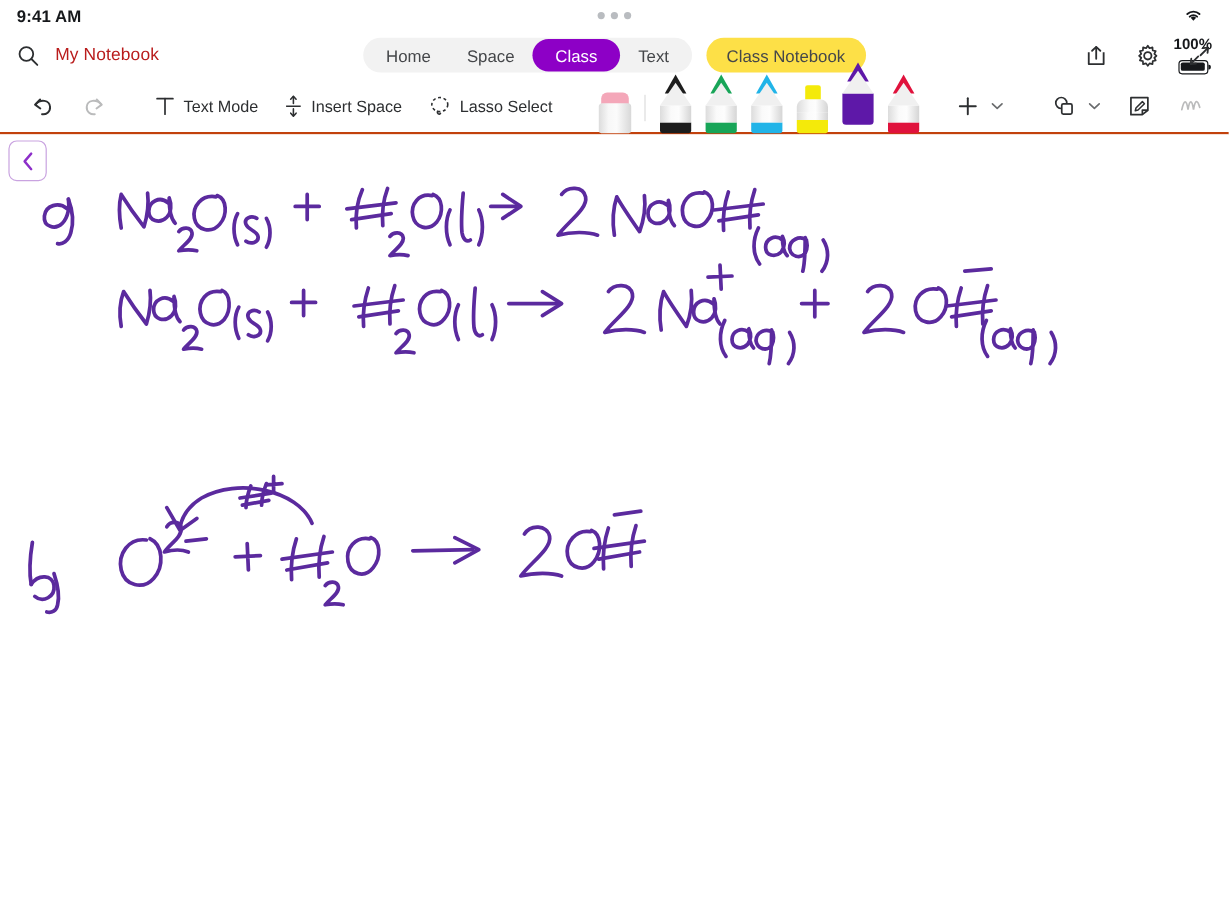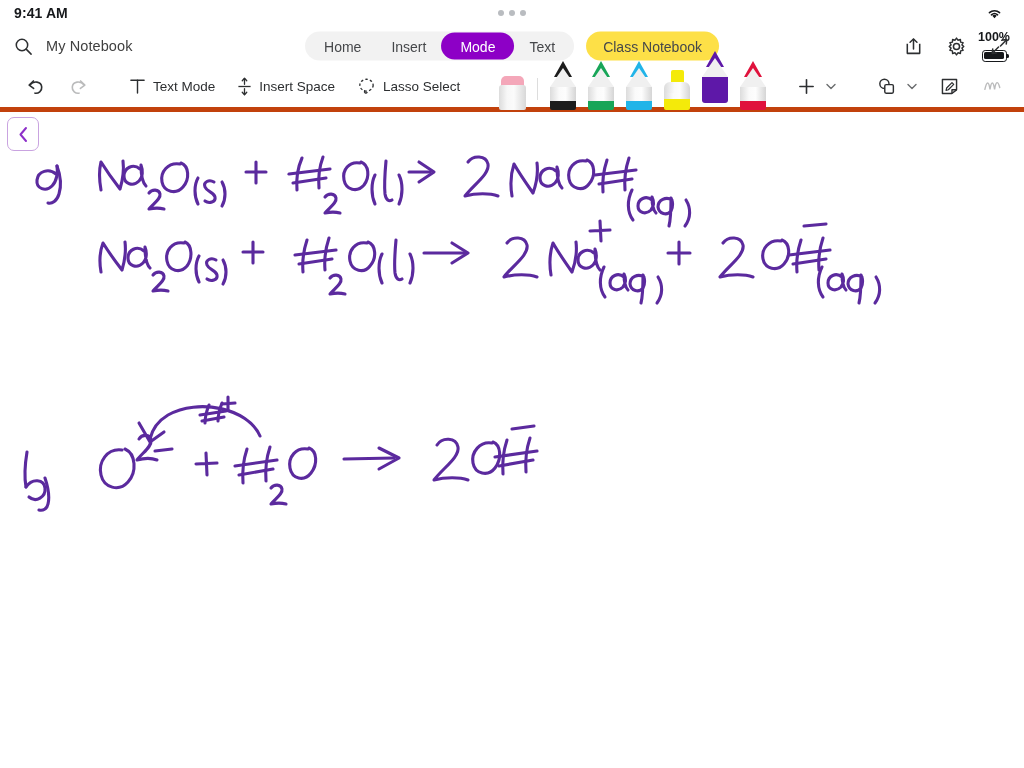--- a/index.html
+++ b/index.html
@@ -67,21 +67,21 @@
   
   .nav-bar {
     height: 40px;
     display: flex;
     align-items: center;
     padding: 0 14px;
     position: relative;
   }
   .nav-left { display: flex; align-items: center; gap: 13px; }
   .notebook-title {
-    font-size: 14.5px; color: #404040; letter-spacing: 0.1px;
+    font-size: 14.5px; color: #b91c1c; letter-spacing: 0.1px;
   }
   .tabs-wrap {
     position: absolute;
     left: 50%; top: 50%;
     transform: translate(-50%, -50%);
     display: flex; align-items: center; gap: 12px;
   }
   .tab-group {
     background: #f2f2f2;
     border-radius: 17px;
@@ -111,21 +111,21 @@
     display: flex; align-items: center; gap: 22px;
   }
   .nav-icon { cursor: pointer; display: flex; align-items: center; justify-content: center; }
 
   
   .toolbar {
     height: 46px;
     display: flex;
     align-items: center;
     padding: 0 14px;
-    border-bottom: 5px solid #c2410c;
+    border-bottom: 2px solid #c2410c;
   }
   .tb-btn {
     display: flex; align-items: center; gap: 7px;
     padding: 0 11px; height: 34px; cursor: pointer;
     border-radius: 5px;
   }
   .tb-btn.disabled { opacity: 0.32; cursor: default; }
   .tb-label { font-size: 13.5px; color: #2d2f31; white-space: nowrap; }
   .tb-sep {
     width: 1px; height: 22px; background: #dddddd; margin: 0 9px;
@@ -270,22 +270,22 @@
         <circle cx="8.4" cy="8.4" r="6" stroke="#2d2f31" stroke-width="1.6" fill="none"></circle>
         <line x1="12.8" y1="12.8" x2="18" y2="18" stroke="#2d2f31" stroke-width="1.6" stroke-linecap="round"></line>
       </svg>
     </span>
     <span class="notebook-title">My Notebook</span>
   </div>
 
   <div class="tabs-wrap">
     <div class="tab-group">
       <div class="tab">Home</div>
-      <div class="tab">Insert</div>
-      <div class="tab active">Mode</div>
+      <div class="tab">Space</div>
+      <div class="tab active">Class</div>
       <div class="tab">Text</div>
     </div>
     <div class="tab-standalone">Class Notebook</div>
   </div>
 
   <div class="nav-right">
     <span class="nav-icon">
       <svg width="21" height="21" viewBox="0 0 22 22">
         <path d="M4.5 8 L4.5 18.2 L17.5 18.2 L17.5 8" stroke="#2d2f31" stroke-width="1.6" fill="none" stroke-linejoin="round"></path>
         <path d="M11 13.6 L11 3.4" stroke="#2d2f31" stroke-width="1.6" fill="none" stroke-linecap="round"></path>

